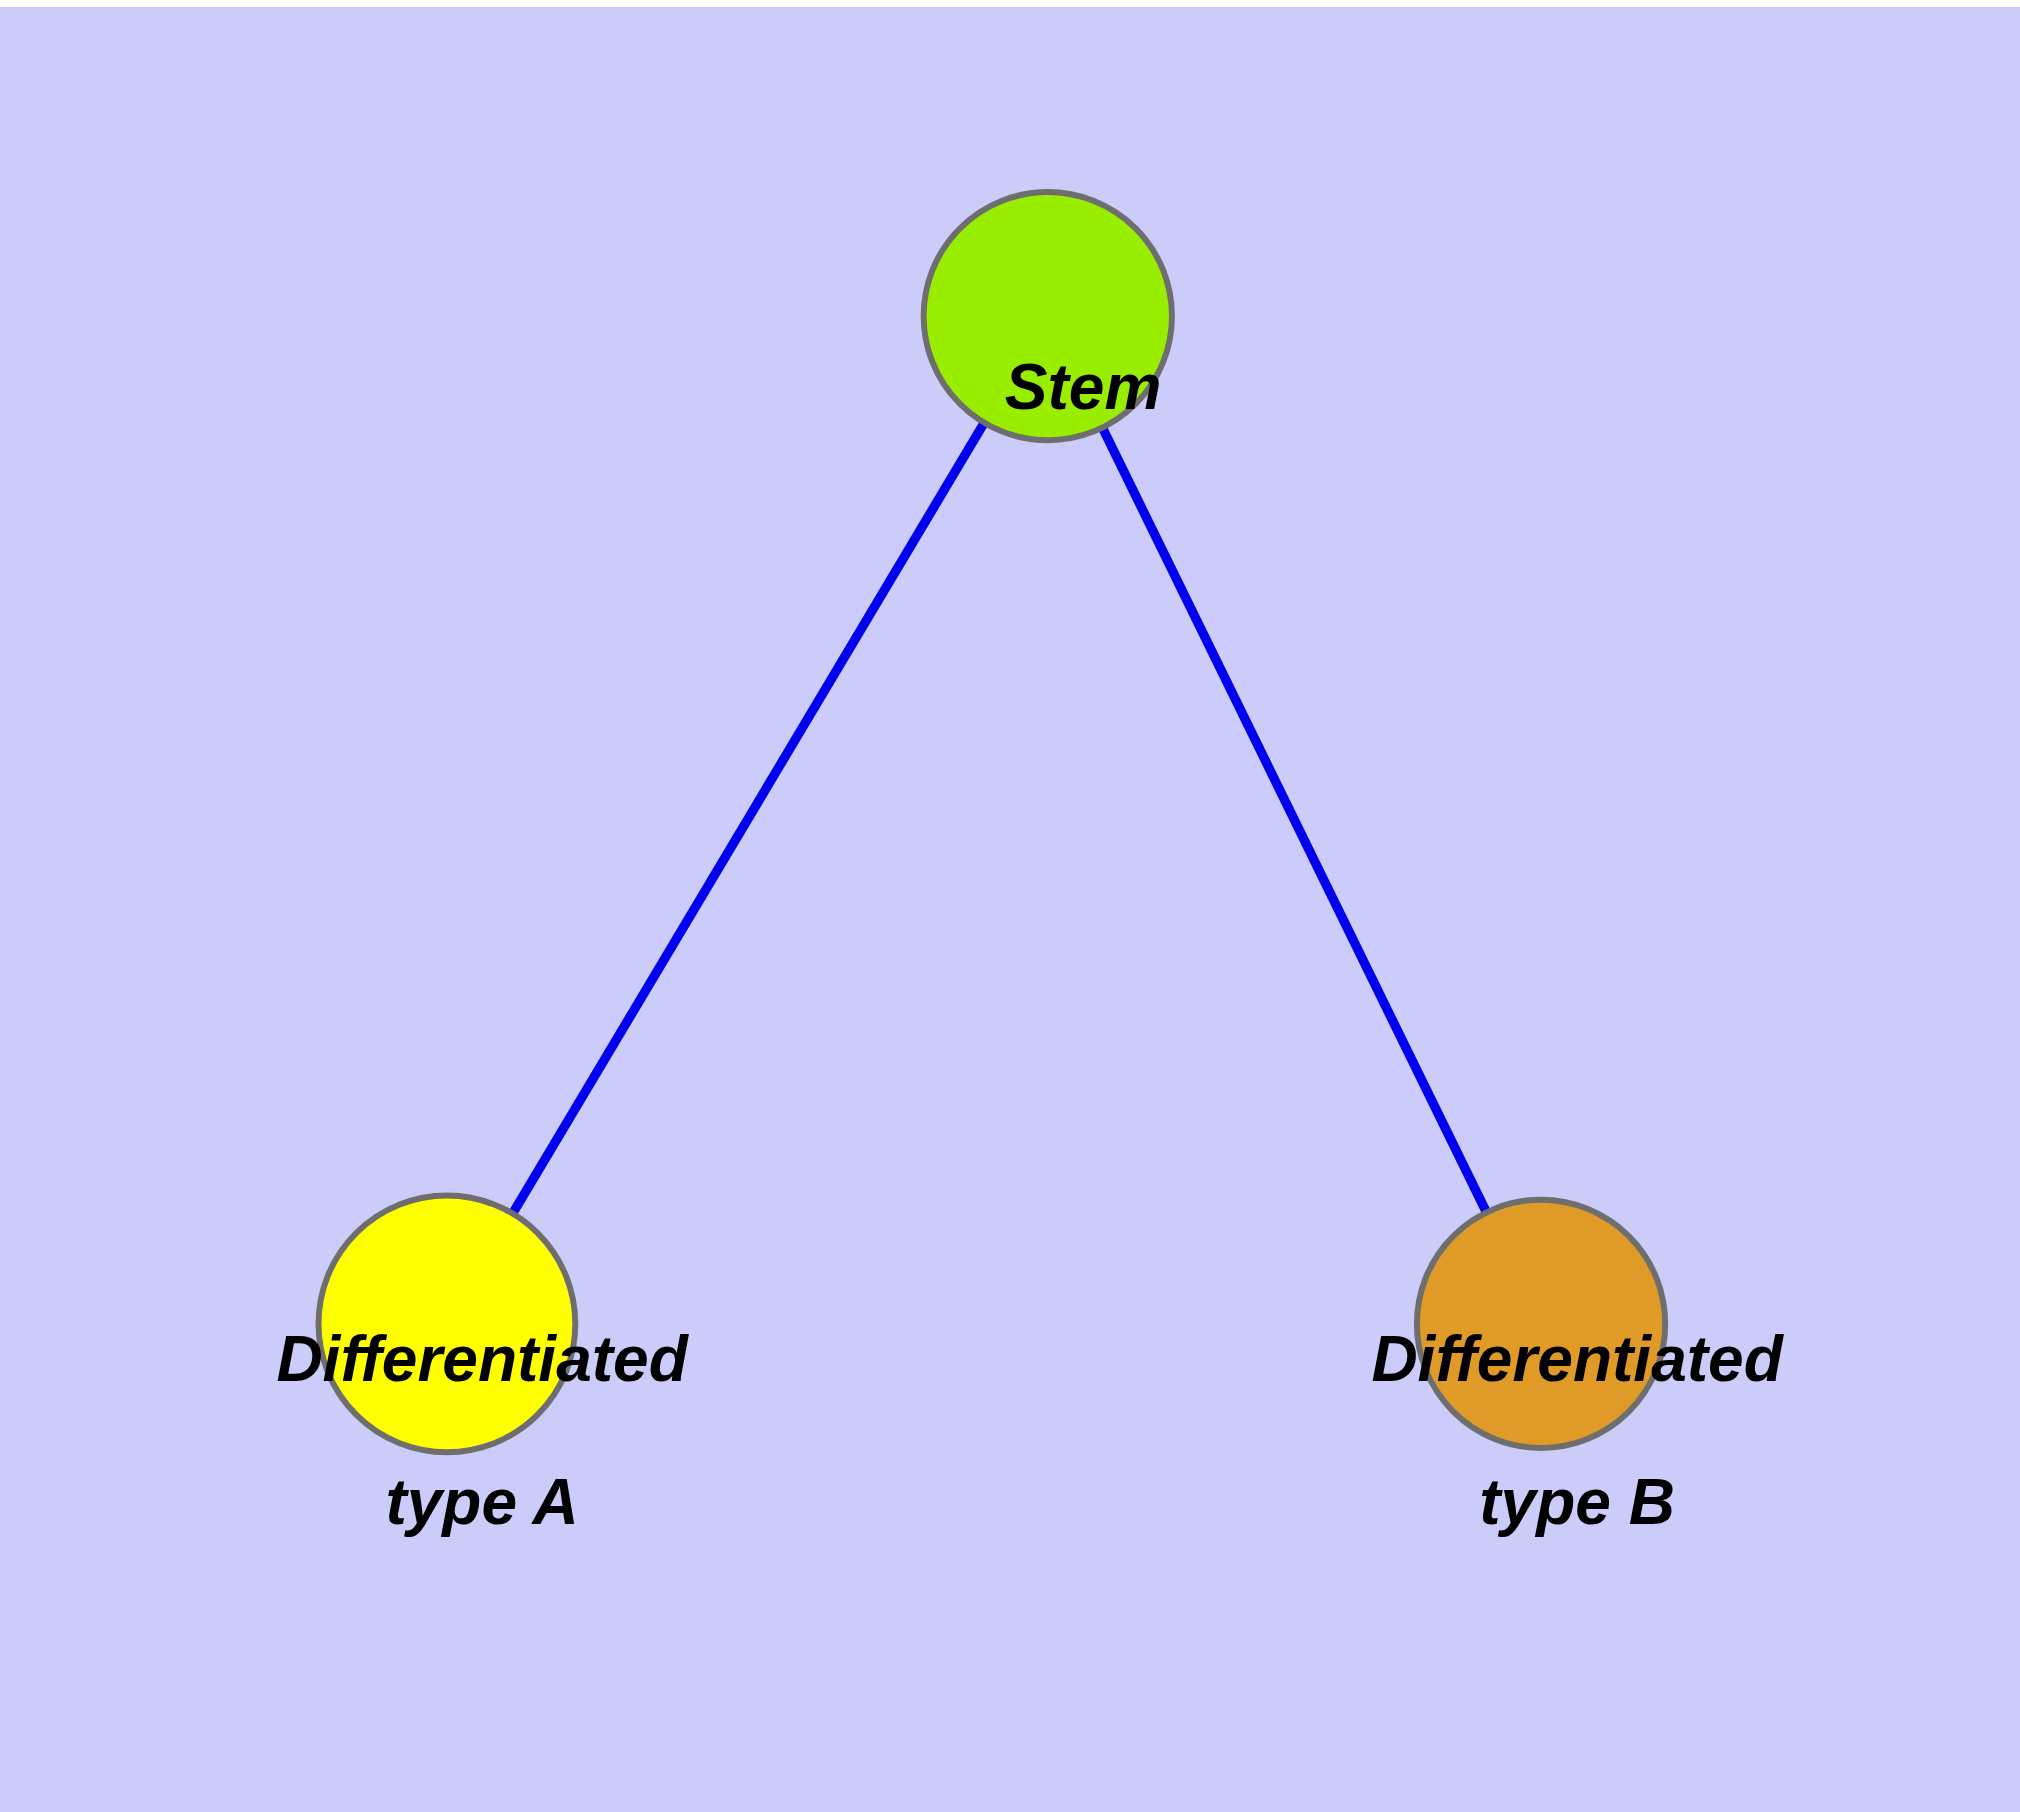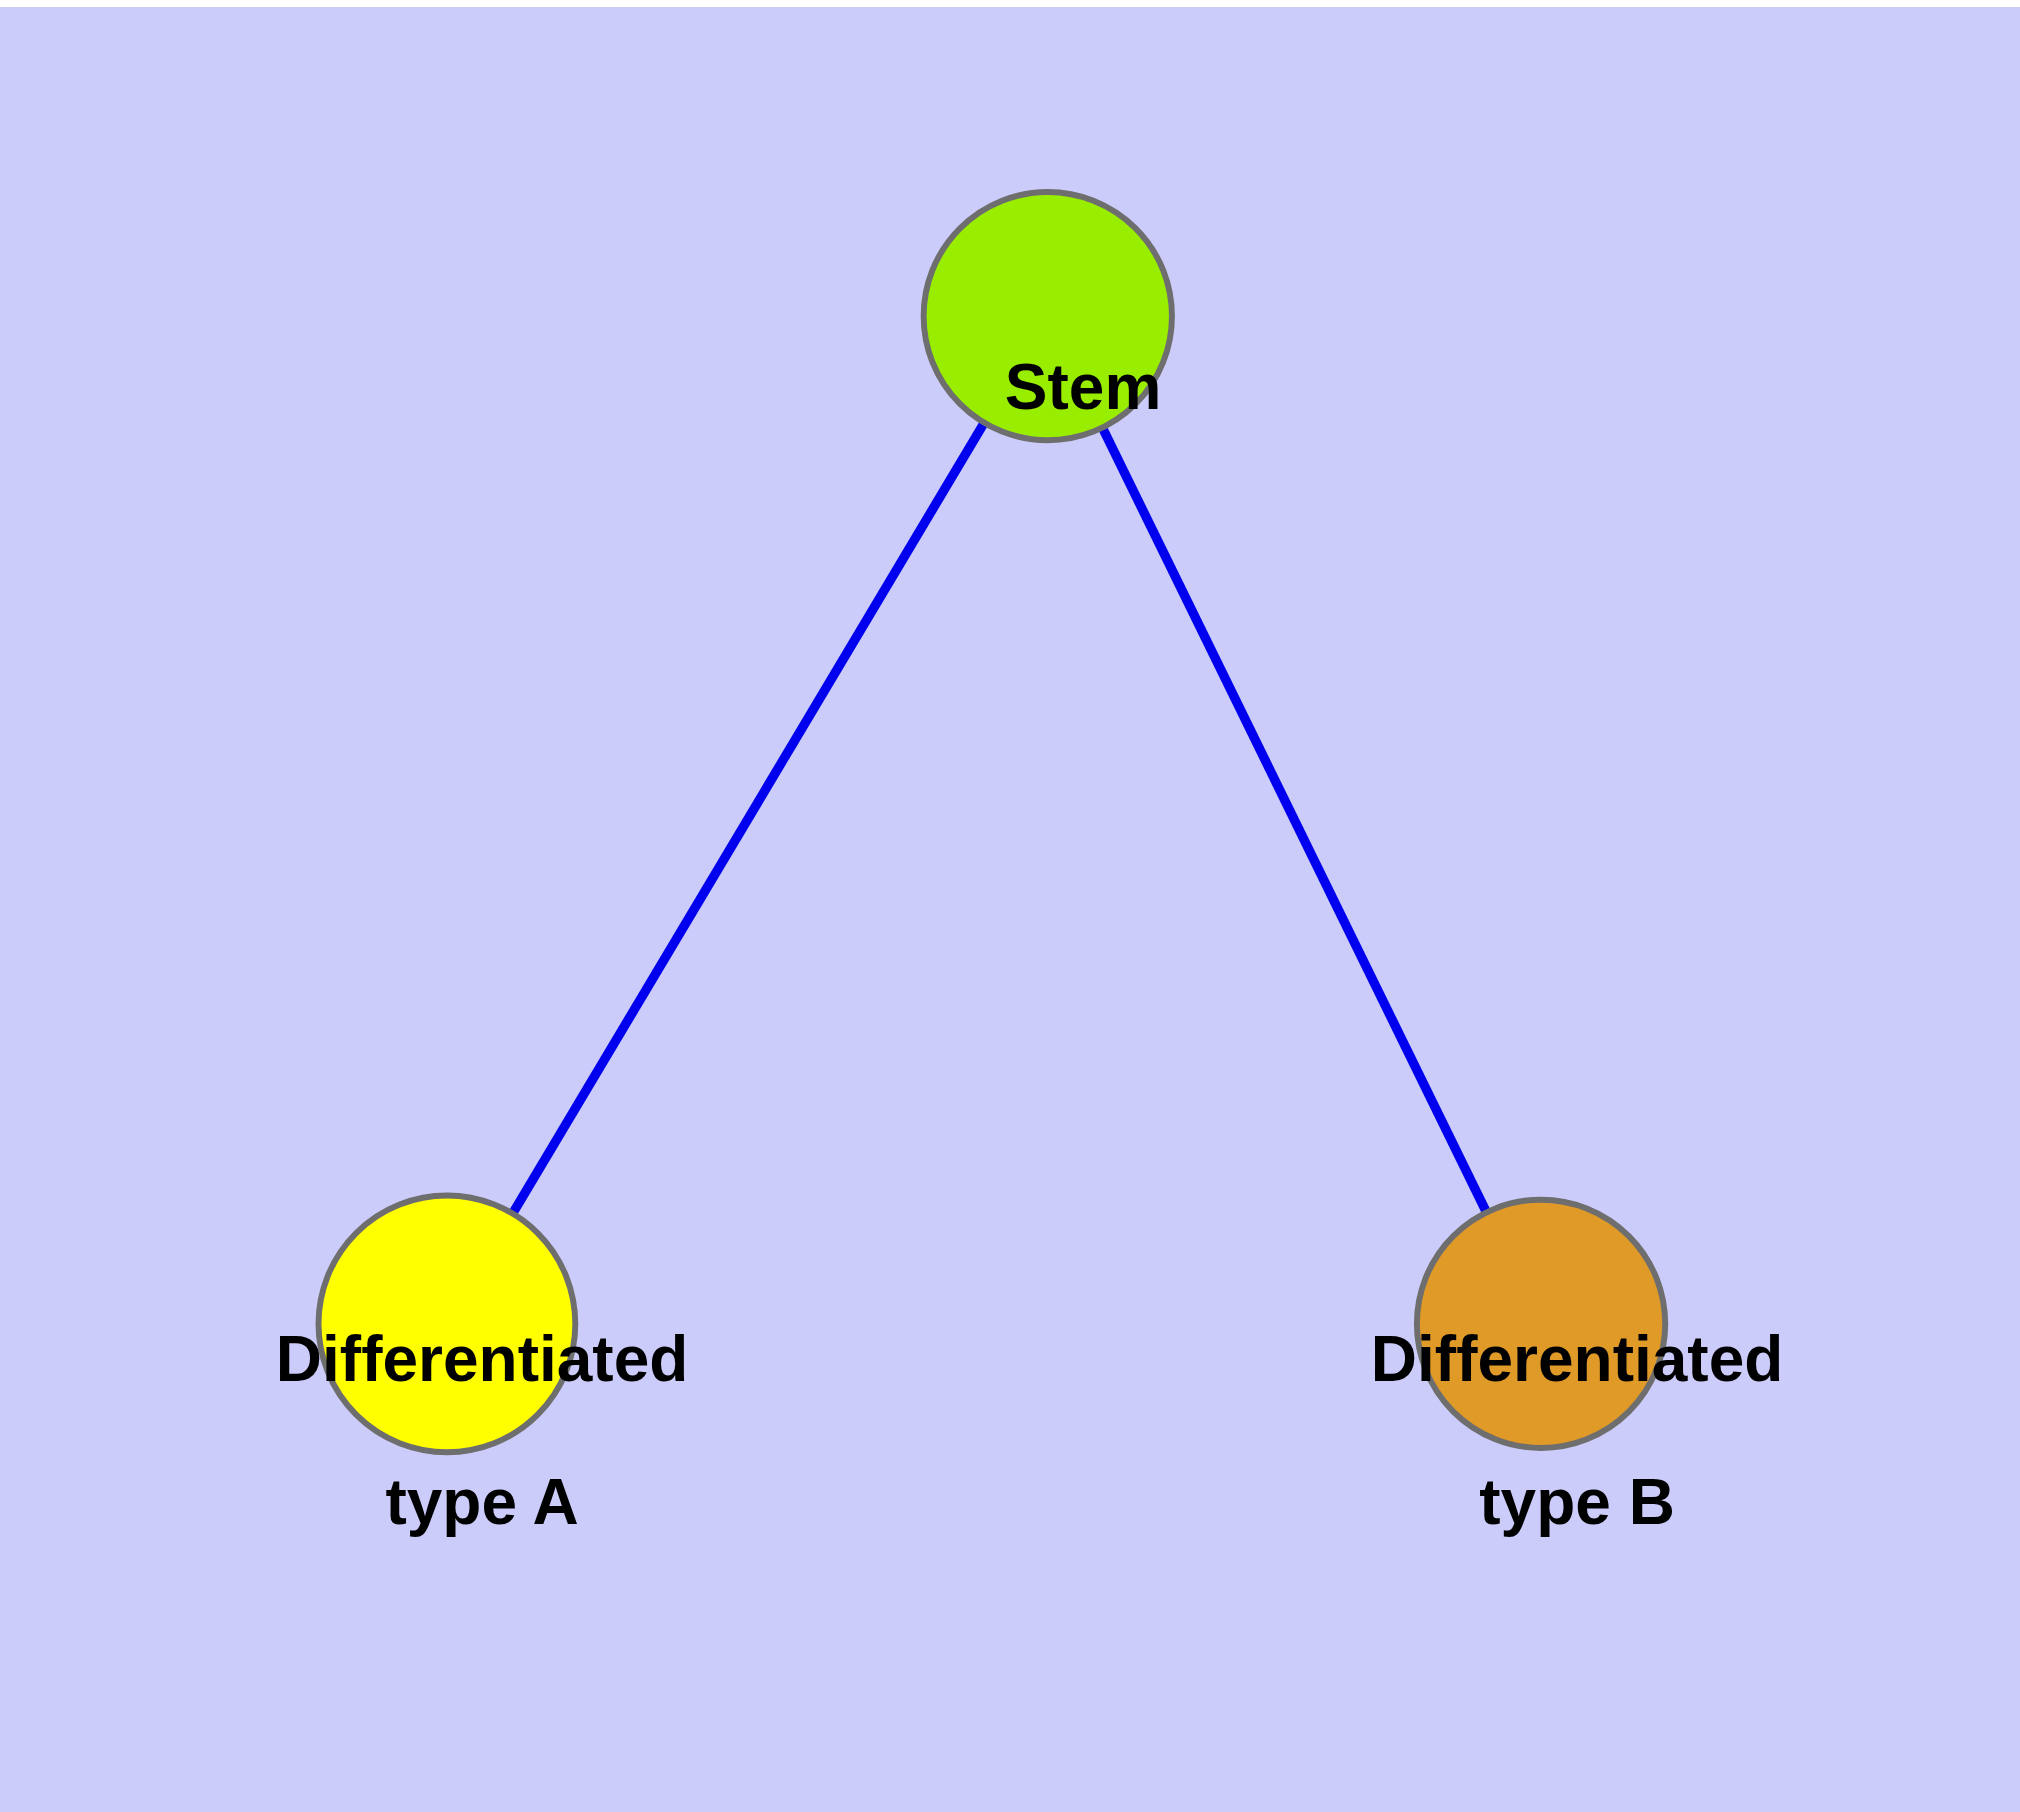--- a/index.html
+++ b/index.html
@@ -8,20 +8,21 @@
     padding: 0;
     background: #ffffff;
   }
   #canvas {
     position: relative;
     width: 2021px;
     height: 1812px;
     overflow: hidden;
     background: #ffffff;
     font-family: "Liberation Sans", sans-serif;
+    font-style: italic;
   }
   #plot-bg {
     position: absolute;
     left: 0;
     top: 6.8px;
     width: 2021px;
     height: 1805px;
   }
   #graph-svg {
     position: absolute;

